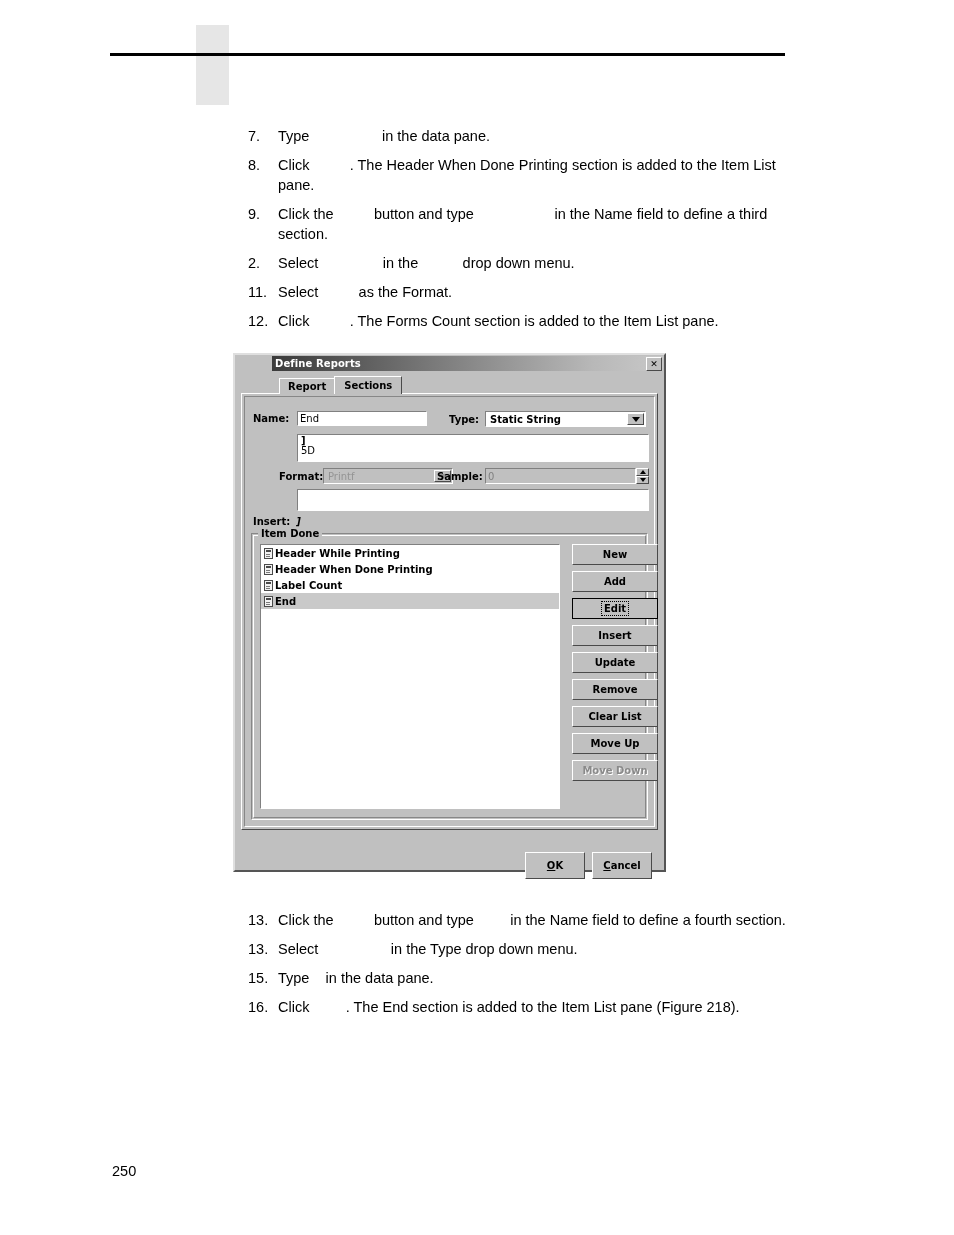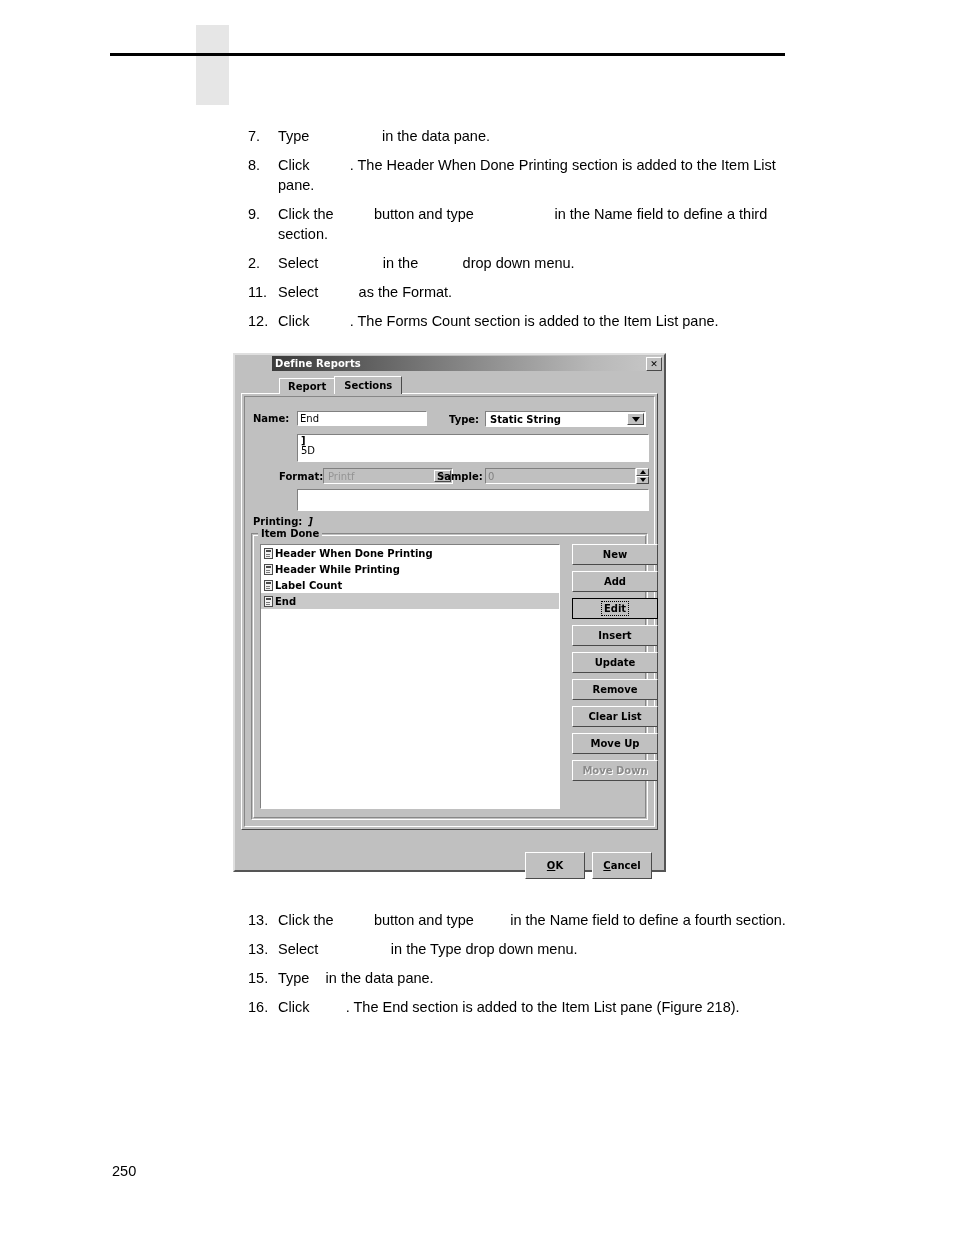--- a/index.html
+++ b/index.html
@@ -550,36 +550,36 @@
               </div>
           </div>
         </div>
       </div>
 
       <div class="datapane" style="left:52px; top:92px; width:352px; height:22px;">
         <div class="dline"></div>
       </div>
 
       <div class="preview-row" style="left:8px; top:119px;">
-        <span class="flabel">Printing:</span>
+        <span class="flabel">Insert:</span>
         <span class="preview-val">]</span>
       </div>
 
       <div class="groupbox" style="left:6px; top:136px; right:6px; bottom:6px;">
         <div class="groupbox-inner"></div>
         <span class="group-title">Item Done</span>
 
         <div class="listbox" style="left:8px; top:10px; width:300px; bottom:10px;" id="item-listbox">
             <div class="lbrow">
               <span class="doc-icon"></span>
-              <span>Header When Done Printing</span>
+              <span>Header While Printing</span>
             </div>
             <div class="lbrow">
               <span class="doc-icon"></span>
-              <span>Header While Printing</span>
+              <span>Header When Done Printing</span>
             </div>
             <div class="lbrow">
               <span class="doc-icon"></span>
               <span>Label Count</span>
             </div>
             <div class="lbrow selected">
               <span class="doc-icon"></span>
               <span>End</span>
             </div>
           </div>

